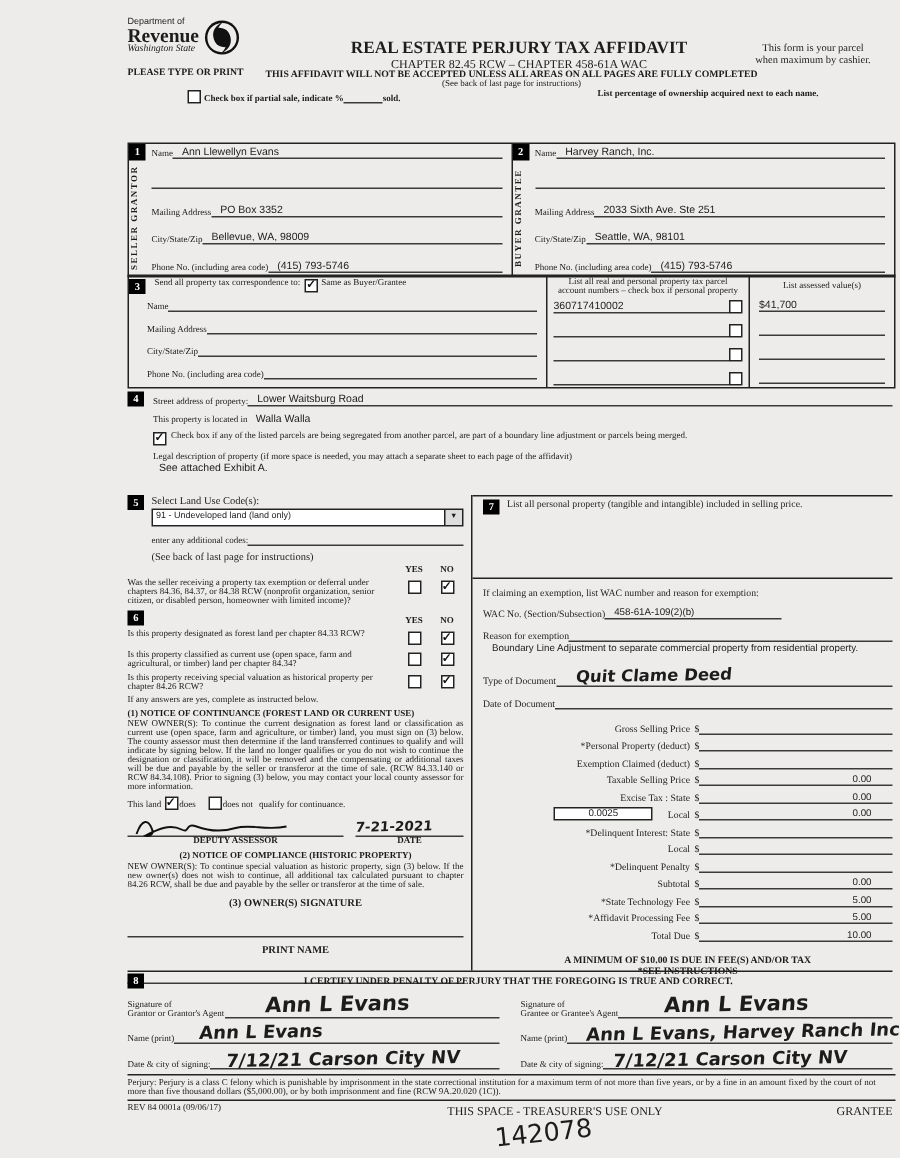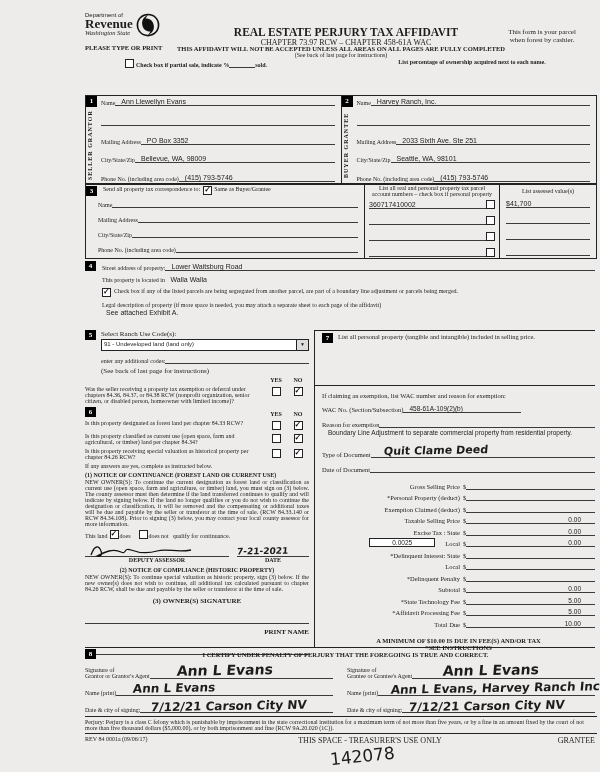--- a/index.html
+++ b/index.html
@@ -48,25 +48,25 @@
               <circle cx="16" cy="16" r="14" fill="#111"></circle>
               <path d="M16 4 C23 4 28 9 28 16 C28 22 24 27 17 28 C22 25 24 21 23 16 C22 11 19 8 13 8 C14 6 15 5 16 4 Z" fill="#edecea"></path>
               <path d="M16 28 C9 28 4 23 4 16 C4 10 8 5 15 4 C10 7 8 11 9 16 C10 21 13 24 19 24 C18 26 17 27 16 28 Z" fill="#edecea"></path>
             </svg>
           </span>
         </div>
         <div class="fs65 b" style="margin-top:2px;">PLEASE TYPE OR PRINT</div>
       </div>
       <div style="flex:1;text-align:center;padding-top:14px;">
         <div class="b" style="font-size:11.5px;">REAL ESTATE PERJURY TAX AFFIDAVIT</div>
-        <div class="fs8">CHAPTER 73.97 RCW – CHAPTER 458-61A WAC</div>
+        <div class="fs8">CHAPTER 82.45 RCW – CHAPTER 458-61A WAC</div>
       </div>
       <div class="fs7" style="width:110px;text-align:center;padding-top:16px;">
         <div>This form is your parcel</div>
-        <div>when forest by cashier.</div>
+        <div>when maximum by cashier.</div>
       </div>
     </div>
     <div class="fs65 b ctr" style="margin-top:-6px;">THIS AFFIDAVIT WILL NOT BE ACCEPTED UNLESS ALL AREAS ON ALL PAGES ARE FULLY COMPLETED</div>
     <div class="fs6 ctr">(See back of last page for instructions)</div>
     <div class="fs6 b" style="display:flex;margin-top:1px;">
       <div style="margin-left:40px;display:flex;align-items:flex-end;">
         <span class="cb"></span>
         <span style="margin-left:2px;">Check box if partial sale, indicate %</span>
         <span class="ul" style="width:26px;flex:0 0 26px;"></span>
         <span>sold.</span>
@@ -218,21 +218,21 @@
     <div class="fs6" style="margin:5px 0 0 17px;">Legal description of property (if more space is needed, you may attach a separate sheet to each page of the affidavit)</div>
     <div class="sans fs7" style="margin:1px 0 0 21px;">See attached Exhibit A.</div>
   </div>
 
   <div class="abs" style="left:85px;top:330px;width:510px;height:317px;display:flex;">
 
     <div style="width:224px;border-right:1px solid #222;padding-right:5px;" class="fs6">
       <div style="display:flex;align-items:flex-start;">
         <span class="badge">5</span>
         <div style="flex:1;margin-left:5px;">
-          <div class="fs7">Select Ranch Use Code(s):</div>
+          <div class="fs7">Select Land Use Code(s):</div>
           <div style="border:1px solid #222;background:#fff;display:flex;align-items:stretch;height:10px;margin-top:1px;">
             <span class="sans" style="flex:1;font-size:6px;padding:1px 2px;overflow:hidden;white-space:nowrap;">91 - Undeveloped land (land only)</span>
             <span style="width:11px;border-left:1px solid #222;text-align:center;font-size:5px;line-height:10px;background:#ddd;">▼</span>
           </div>
           <div class="row" style="margin-top:4px;">
               <span class="lbl">enter any additional codes:</span>
               <span class="ul"></span>
             </div>
           <div class="fs7" style="margin-top:3px;">(See back of last page for instructions)</div>
         </div>
@@ -290,21 +290,21 @@
         </div>
       </div>
       <div style="display:flex;">
         <div class="b ctr" style="flex:2;">DEPUTY ASSESSOR</div>
         <div class="b ctr" style="flex:1;margin-left:8px;">DATE</div>
       </div>
       <div class="b ctr" style="margin-top:4px;">(2) NOTICE OF COMPLIANCE (HISTORIC PROPERTY)</div>
       <div style="margin-top:1px;text-align:justify;">NEW OWNER(S): To continue special valuation as historic property, sign (3) below. If the new owner(s) does not wish to continue, all additional tax calculated pursuant to chapter 84.26 RCW, shall be due and payable by the seller or transferor at the time of sale.</div>
       <div class="b ctr fs7" style="margin-top:5px;">(3)  OWNER(S) SIGNATURE</div>
       <div class="ul" style="margin-top:10px;"></div>
-      <div class="b ctr fs7" style="margin-top:4px;text-align:right;">PRINT NAME</div>
+      <div class="b ctr fs7" style="margin-top:4px;">PRINT NAME</div>
       <div class="ul" style="margin-top:10px;"></div>
     </div>
 
     <div style="flex:1;padding-left:7px;border-top:1px solid #222;" class="fs65">
       <div style="display:flex;align-items:flex-start;padding-top:2px;height:52px;">
         <span class="badge">7</span>
         <span style="margin-left:5px;">List all  personal property (tangible and intangible) included in selling price.</span>
       </div>
       <div style="border-top:1px solid #222;margin-left:-7px;"></div>
       <div style="margin-top:6px;">If claiming an exemption, list WAC number and reason for exemption:</div>

